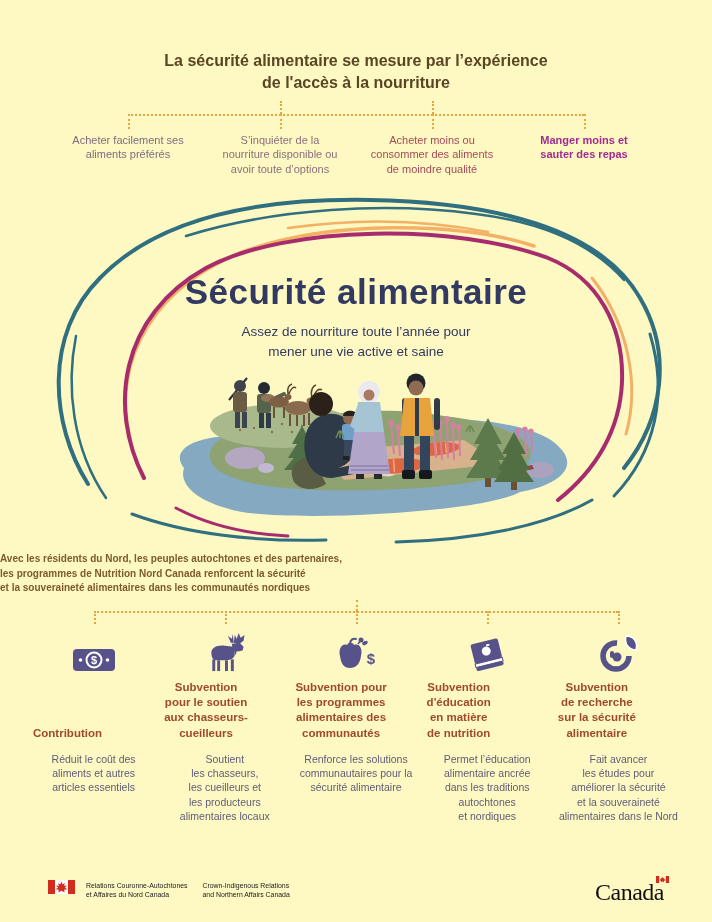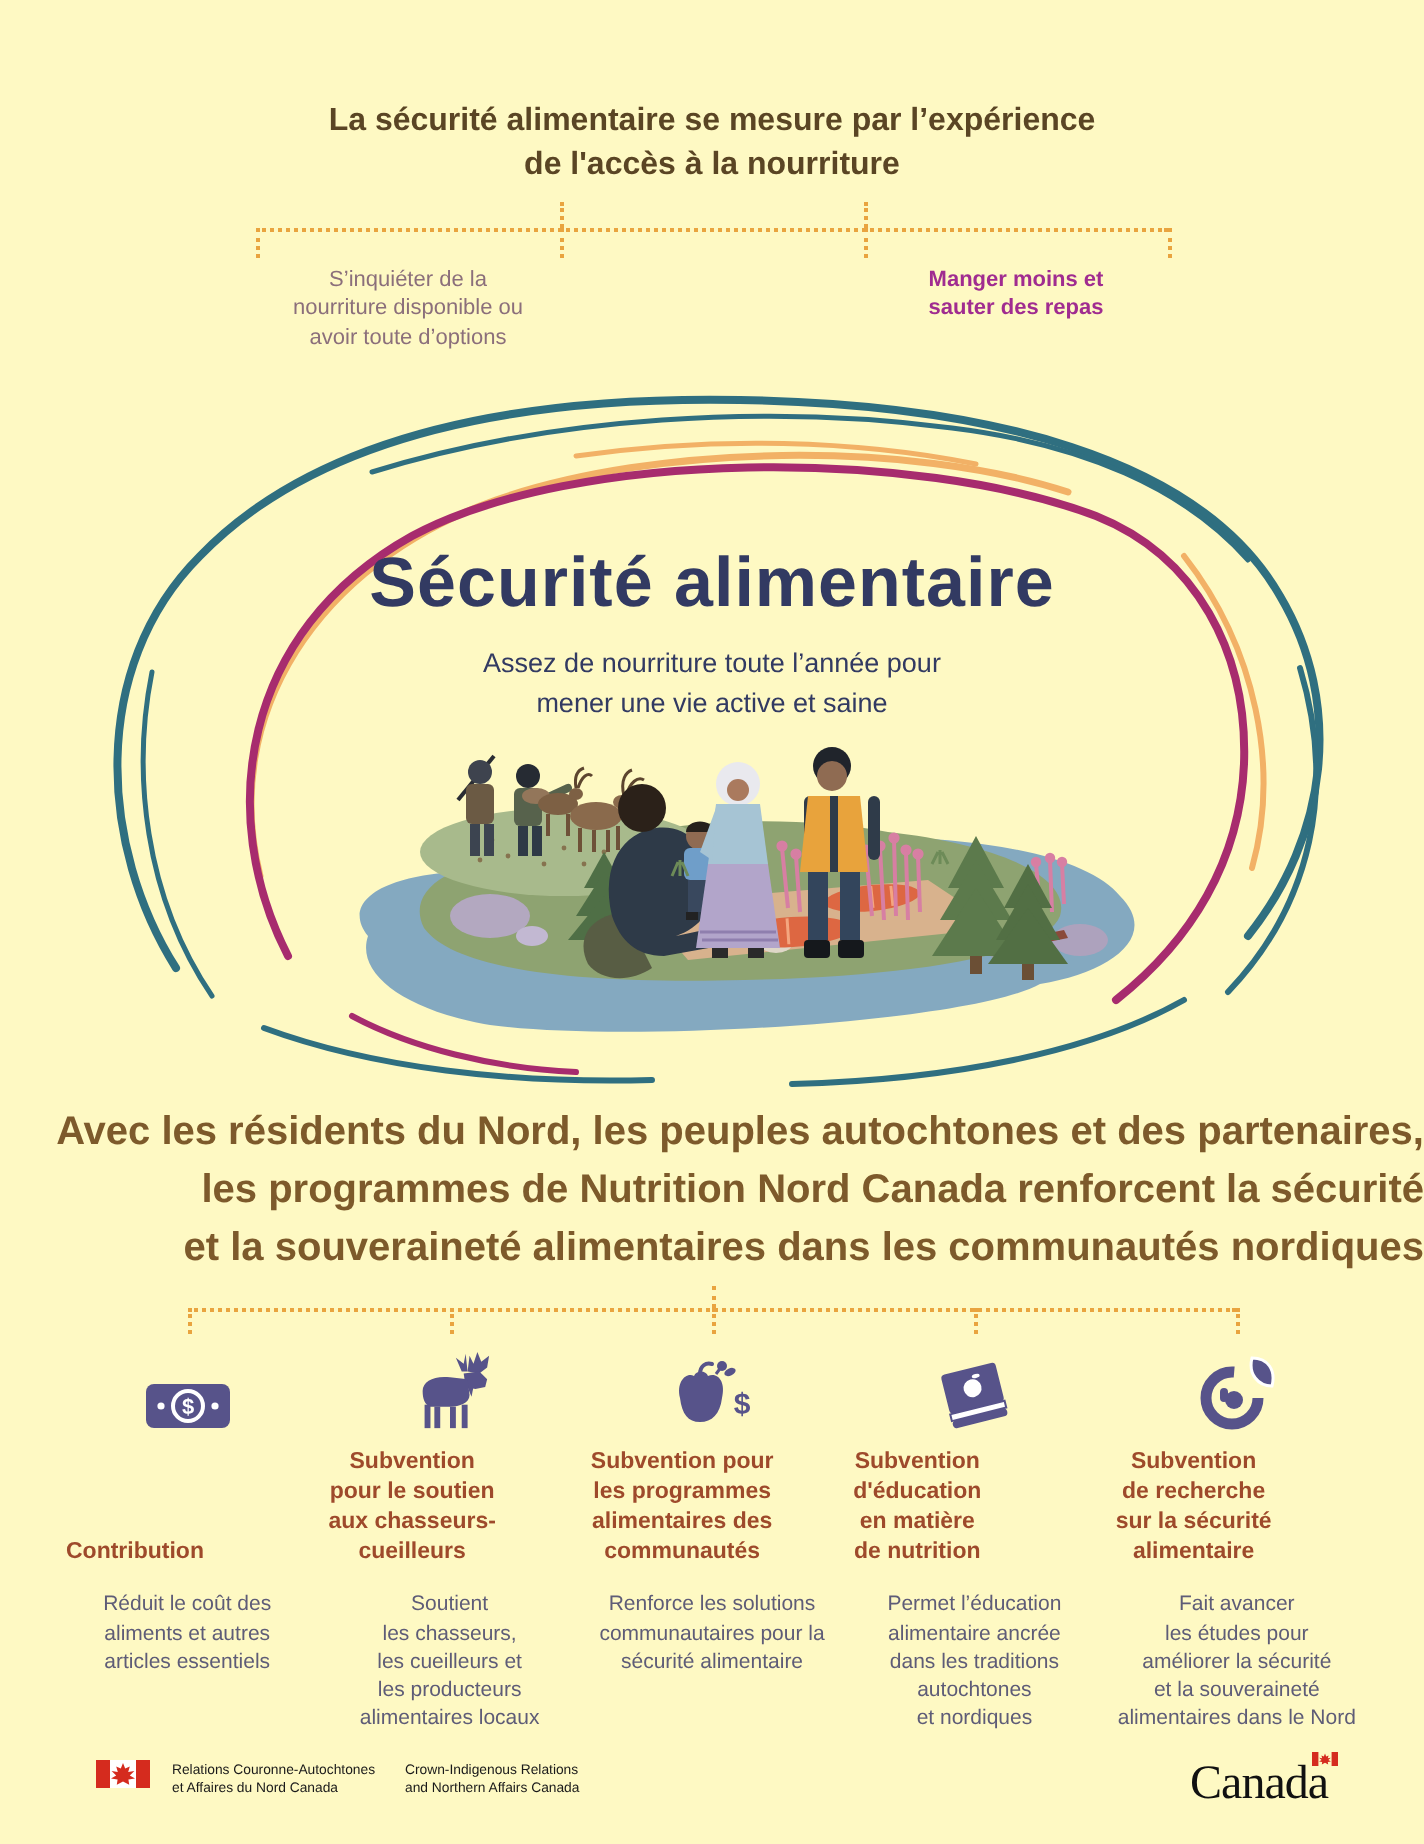--- a/index.html
+++ b/index.html
@@ -34,21 +34,21 @@
     font-size:35px;font-weight:bold;letter-spacing:.5px;
     color:var(--c-navy,#323a62);
   }
   .hero-sub{
     position:absolute;top:136px;left:0;right:0;margin:0;text-align:center;
     font-size:13.5px;line-height:1.45;color:var(--c-navy,#323a62);
   }
 
   
   .mid-heading{
-    margin:6px auto 0;text-align:right;font-size:20px;font-weight:bold;
+    margin:6px auto 0;text-align:left;font-size:10px;font-weight:bold;
     line-height:1.45;color:var(--c-mid-brown,#7d5a2b);
   }
   .connector2{width:656px;height:26px;margin:4px auto 0;}
   .connector2 .h{left:10%;right:10%;top:11px;}
   .connector2 .vu{top:0;height:11px;left:50%;}
   .connector2 .vd{top:11px;height:13px;}
 
   .prog-row{display:flex;width:656px;margin:0 auto;}
   .program{flex:1;text-align:center;padding:0 5px;}
   .icon-cell{height:48px;display:flex;align-items:flex-end;justify-content:center;padding-bottom:3px;}
@@ -87,23 +87,28 @@
     <span class="v vu" style="left:37.5%"></span>
     <span class="v vu" style="left:62.5%"></span>
     <span class="h"></span>
     <span class="v vd" style="left:12.5%"></span>
     <span class="v vd" style="left:37.5%"></span>
     <span class="v vd" style="left:62.5%"></span>
     <span class="v vd" style="left:87.5%"></span>
   </div>
 
   <div class="exp-row">
+    <div class="exp-item pre" style="color: rgb(126, 107, 128);">Acheter facilement ses
+aliments préférés</div>
     <div class="exp-item pre" style="color: rgb(139, 111, 123);">S’inquiéter de la
 nourriture disponible ou
 avoir toute d’options</div>
+    <div class="exp-item pre" style="color: rgb(163, 74, 88);">Acheter moins ou
+consommer des aliments
+de moindre qualité</div>
     <div class="exp-item pre" style="font-weight: bold; color: rgb(160, 44, 144);">Manger moins et
 sauter des repas</div>
   </div>
 
   <div class="hero">
     <svg width="640" height="360" viewBox="0 0 640 360" aria-hidden="true">
 
       <g fill="none" stroke-linecap="round">
         <path class="st-teal" stroke-width="4" d="M52,298 C14,238 8,148 64,92 C122,32 220,12 334,14 C456,16 564,42 604,112 C636,166 628,232 588,282"></path>
         <path class="st-teal" stroke-width="2.5" d="M150,50 C240,22 350,16 440,28 C505,36 556,58 588,94"></path>

